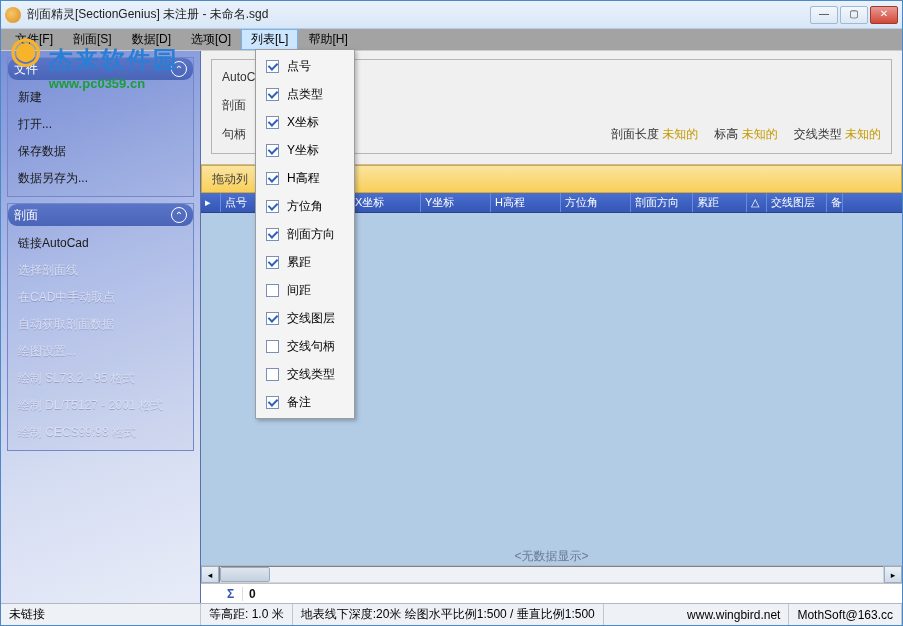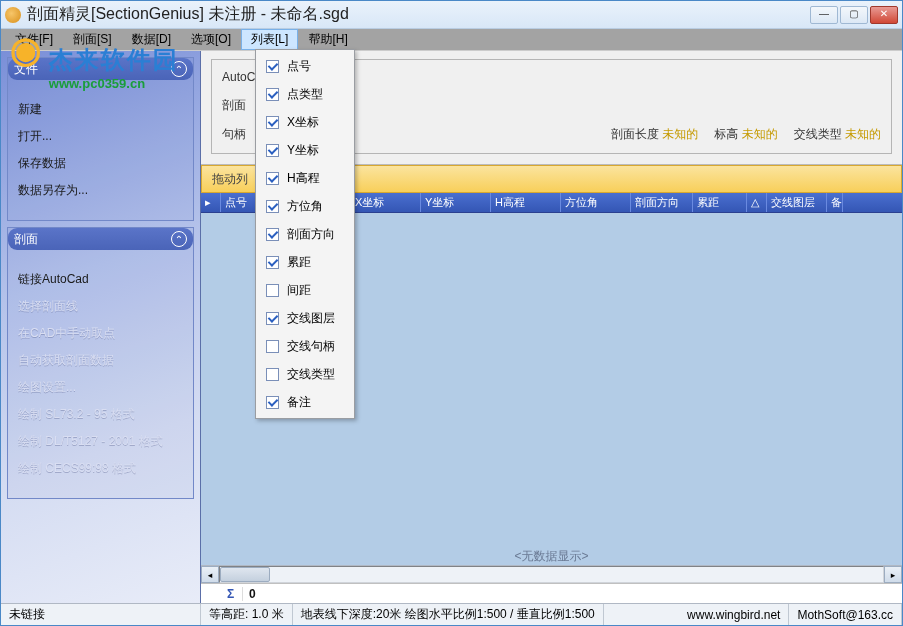--- a/index.html
+++ b/index.html
@@ -9,37 +9,37 @@
 .watermark { position: absolute; top: 8px; left: 10px; z-index: 100; pointer-events: none; }
 .wm-logo { color: #f7b329; font-size: 36px; font-weight: bold; display: inline-block; vertical-align: middle; }
 .wm-text { display: inline-block; vertical-align: middle; margin-left: 4px; margin-top: 36px; }
 .wm-cn { color: #2a7fd4; font-size: 24px; font-weight: bold; letter-spacing: 2px; }
 .wm-url { color: #1a9e3a; font-size: 13px; font-weight: bold; }
 
 
 .window { width: 903px; height: 626px; border: 1px solid #4a88c7; display: flex; flex-direction: column; background: #eef2f7; }
 .titlebar { height: 28px; background: linear-gradient(#eaf2fb,#d8e7f7); display: flex; align-items: center; padding: 0 4px; border-bottom: 1px solid #b9cde2; }
 .titlebar .icon { width: 16px; height: 16px; background: radial-gradient(circle at 40% 40%, #f7c66a, #d88f1a); border-radius: 50%; margin-right: 6px; }
-.titlebar .title { flex: 1; font-size: 16px; color: #222; }
+.titlebar .title { flex: 1; font-size: 12px; color: #222; }
 .winbtns { display: flex; gap: 2px; }
 .winbtn { width: 28px; height: 18px; background: linear-gradient(#f3f7fb,#dce8f5); border: 1px solid #9fb8d3; border-radius: 2px; font-size: 10px; text-align: center; line-height: 14px; color: #333; }
 .winbtn.close { background: linear-gradient(#e89a94,#d14836); color: #fff; border-color: #a0382c; }
 
 
 .menubar { height: 22px; background: #a3a3a3; display: flex; align-items: center; padding: 0 4px; border-bottom: 1px solid #ccc; font-size: 12px; }
 .menuitem { padding: 2px 10px; cursor: default; }
 .menuitem.active { background: #cde6ff; border: 1px solid #7ab1e8; padding: 1px 9px; }
 
 
 .main { flex: 1; display: flex; overflow: hidden; }
 .sidebar { width: 200px; background: linear-gradient(160deg,#7a8fd8 0%, #b4c2ea 40%, #d4dcf2 70%, #e8ecf8 100%); border-right: 1px solid #5b6fa8; padding: 6px 6px; display: flex; flex-direction: column; gap: 6px; }
 .panel { border: 1px solid #7288c8; background: rgba(80,100,180,0.05); }
 .panel-head { height: 22px; background: linear-gradient(#5a74c8,#4a64b8); color: #fff; display: flex; align-items: center; justify-content: space-between; padding: 0 6px; font-size: 12px; border-radius: 9px; }
 .panel-head .chev { width: 16px; height: 16px; border: 1px solid #fff; border-radius: 50%; display: flex; align-items: center; justify-content: center; font-size: 10px; }
-.panel-body { padding: 16px 0; }
+.panel-body { padding: 4px 0; }
 .panel-item { padding: 5px 10px; color: #1a1a1a; font-size: 12px; cursor: default; }
 .panel-item.dim { color: #d9def2; text-shadow: 0 1px 0 rgba(60,70,120,.3); }
 
 
 .content { flex: 1; display: flex; flex-direction: column; background: #b3cce6; overflow: hidden; }
 .content-top { background: #f0f0f0; border-bottom: 1px solid #bbb; padding: 8px 10px 10px; }
 .fieldset { border: 1px solid #b5b5b5; padding: 10px; position: relative; background: #f0f0f0; }
 .fs-row { display: flex; align-items: center; gap: 16px; flex-wrap: wrap; font-size: 12px; }
 .fs-row + .fs-row { margin-top: 12px; }
 .fs-label { color: #333; }

